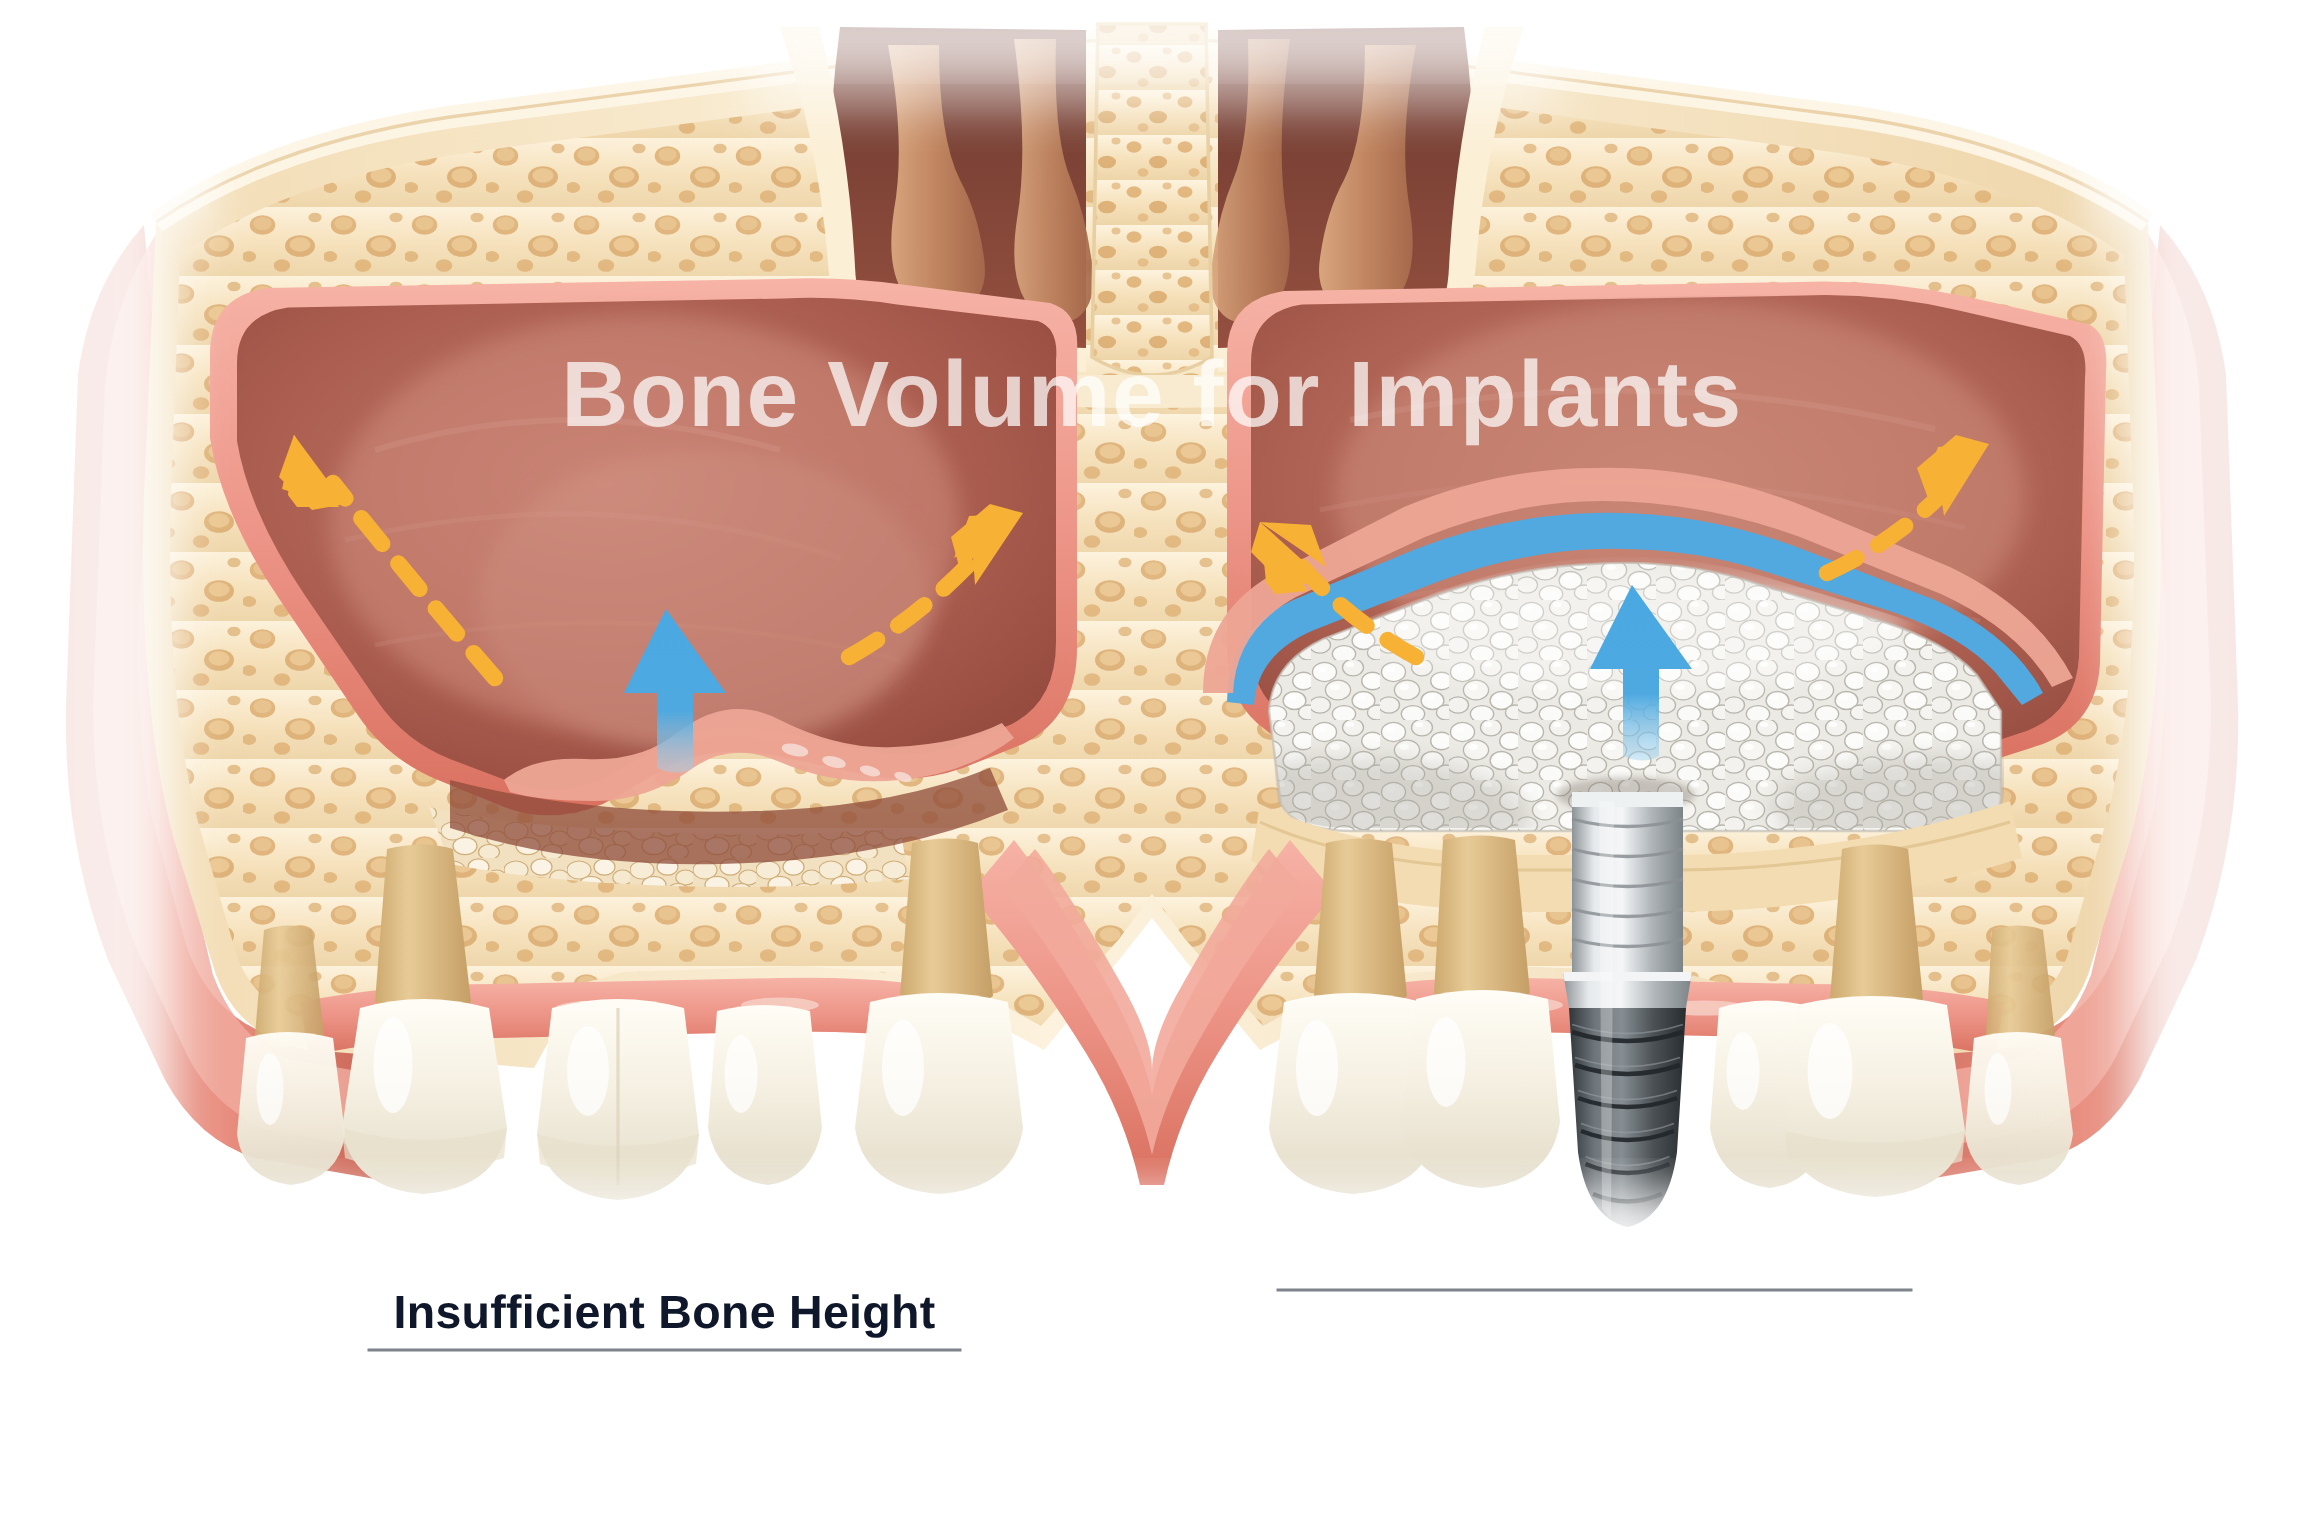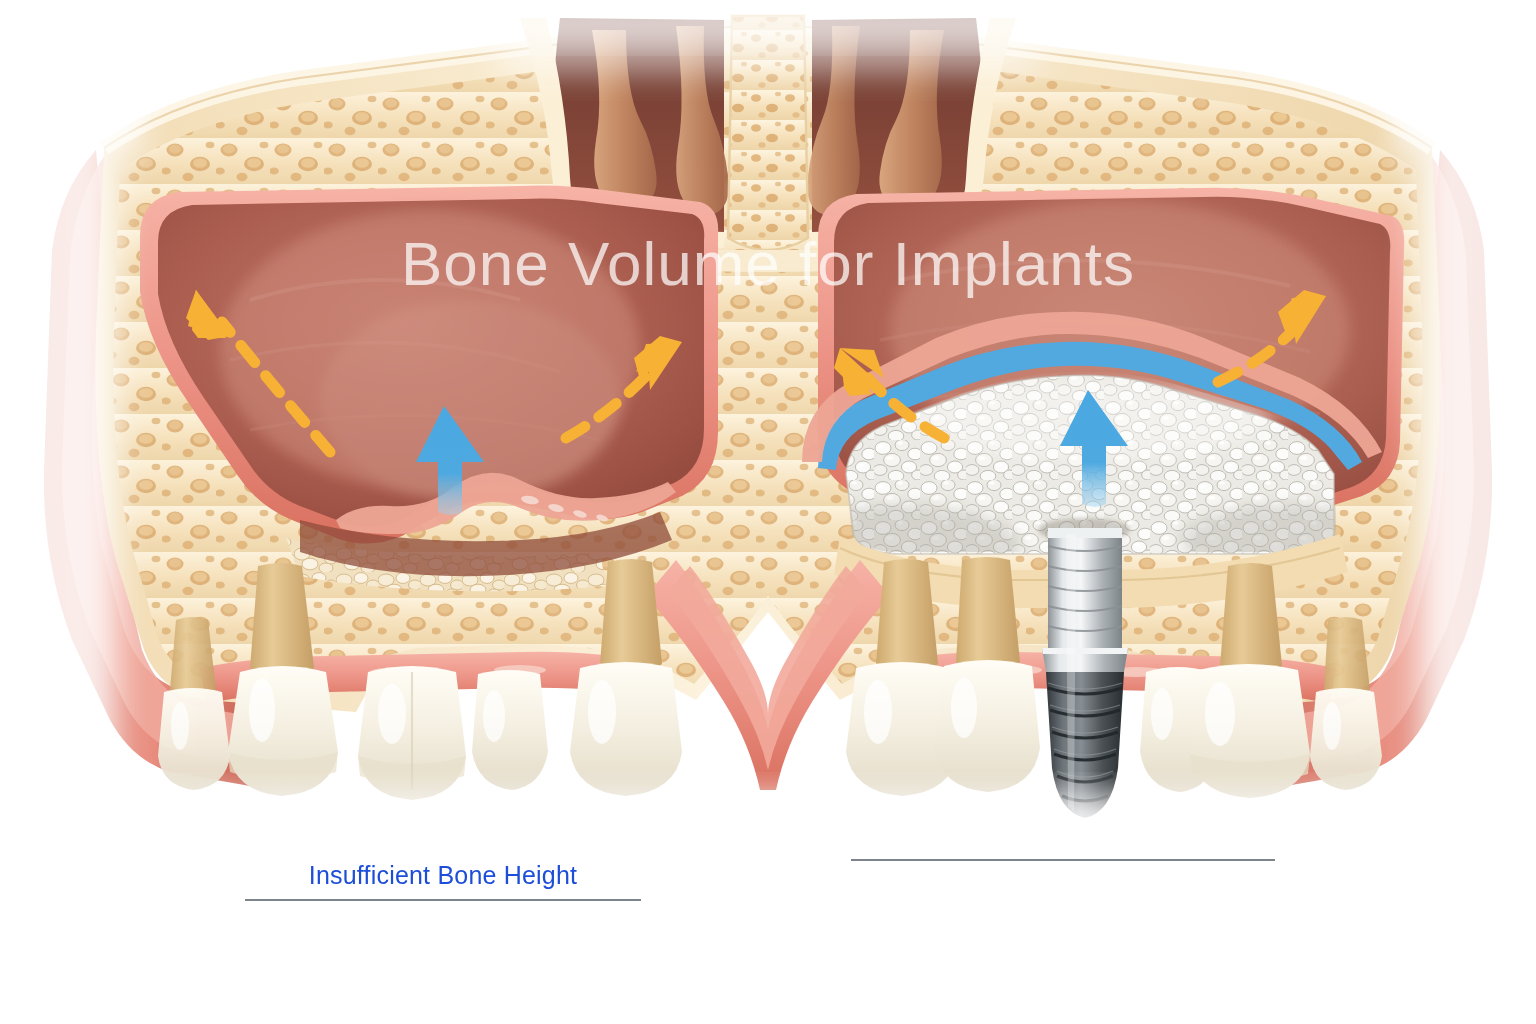--- a/index.html
+++ b/index.html
@@ -1,22 +1,22 @@
 <!DOCTYPE html>
 <html><head>
 <meta charset="utf-8">
 <title>Bone Volume for Implants</title>
 <style>
   html,body{margin:0;padding:0;background:#fff;}
   body{width:1536px;height:1024px;overflow:hidden;
        font-family:"Liberation Sans","DejaVu Sans",sans-serif;}
-  #stage{position:relative;width:1536px;height:764px;background:#ffffff;}
+  #stage{position:relative;width:1536px;height:764px;background:#ffffff;font-weight:bold;}
   #art{position:absolute;left:0;top:0;width:1536px;height:1024px;}
   .caption{position:absolute;top:855px;text-align:center;}
-  .caption .txt{font-size:25px;color:#1d4ed8;letter-spacing:.2px;
+  .caption .txt{font-size:31px;color:#0f172a;letter-spacing:.2px;
                 font-family:"Liberation Sans","DejaVu Sans",sans-serif;display:block;
                 line-height:40px;white-space:nowrap;}
   .caption .rule{display:block;height:1.6px;background:#7d848b;margin-top:4px;width:100%;}
   #capL{left:245px;width:396px;}
   #capR{left:851px;width:424px;}
   #wmark{position:absolute;left:0;top:228px;width:1536px;text-align:center;
          font-size:62px;color:rgba(255,255,255,.72);letter-spacing:1px;
          font-family:"Liberation Sans","DejaVu Sans",sans-serif;pointer-events:none;}
 </style>
 </head>

